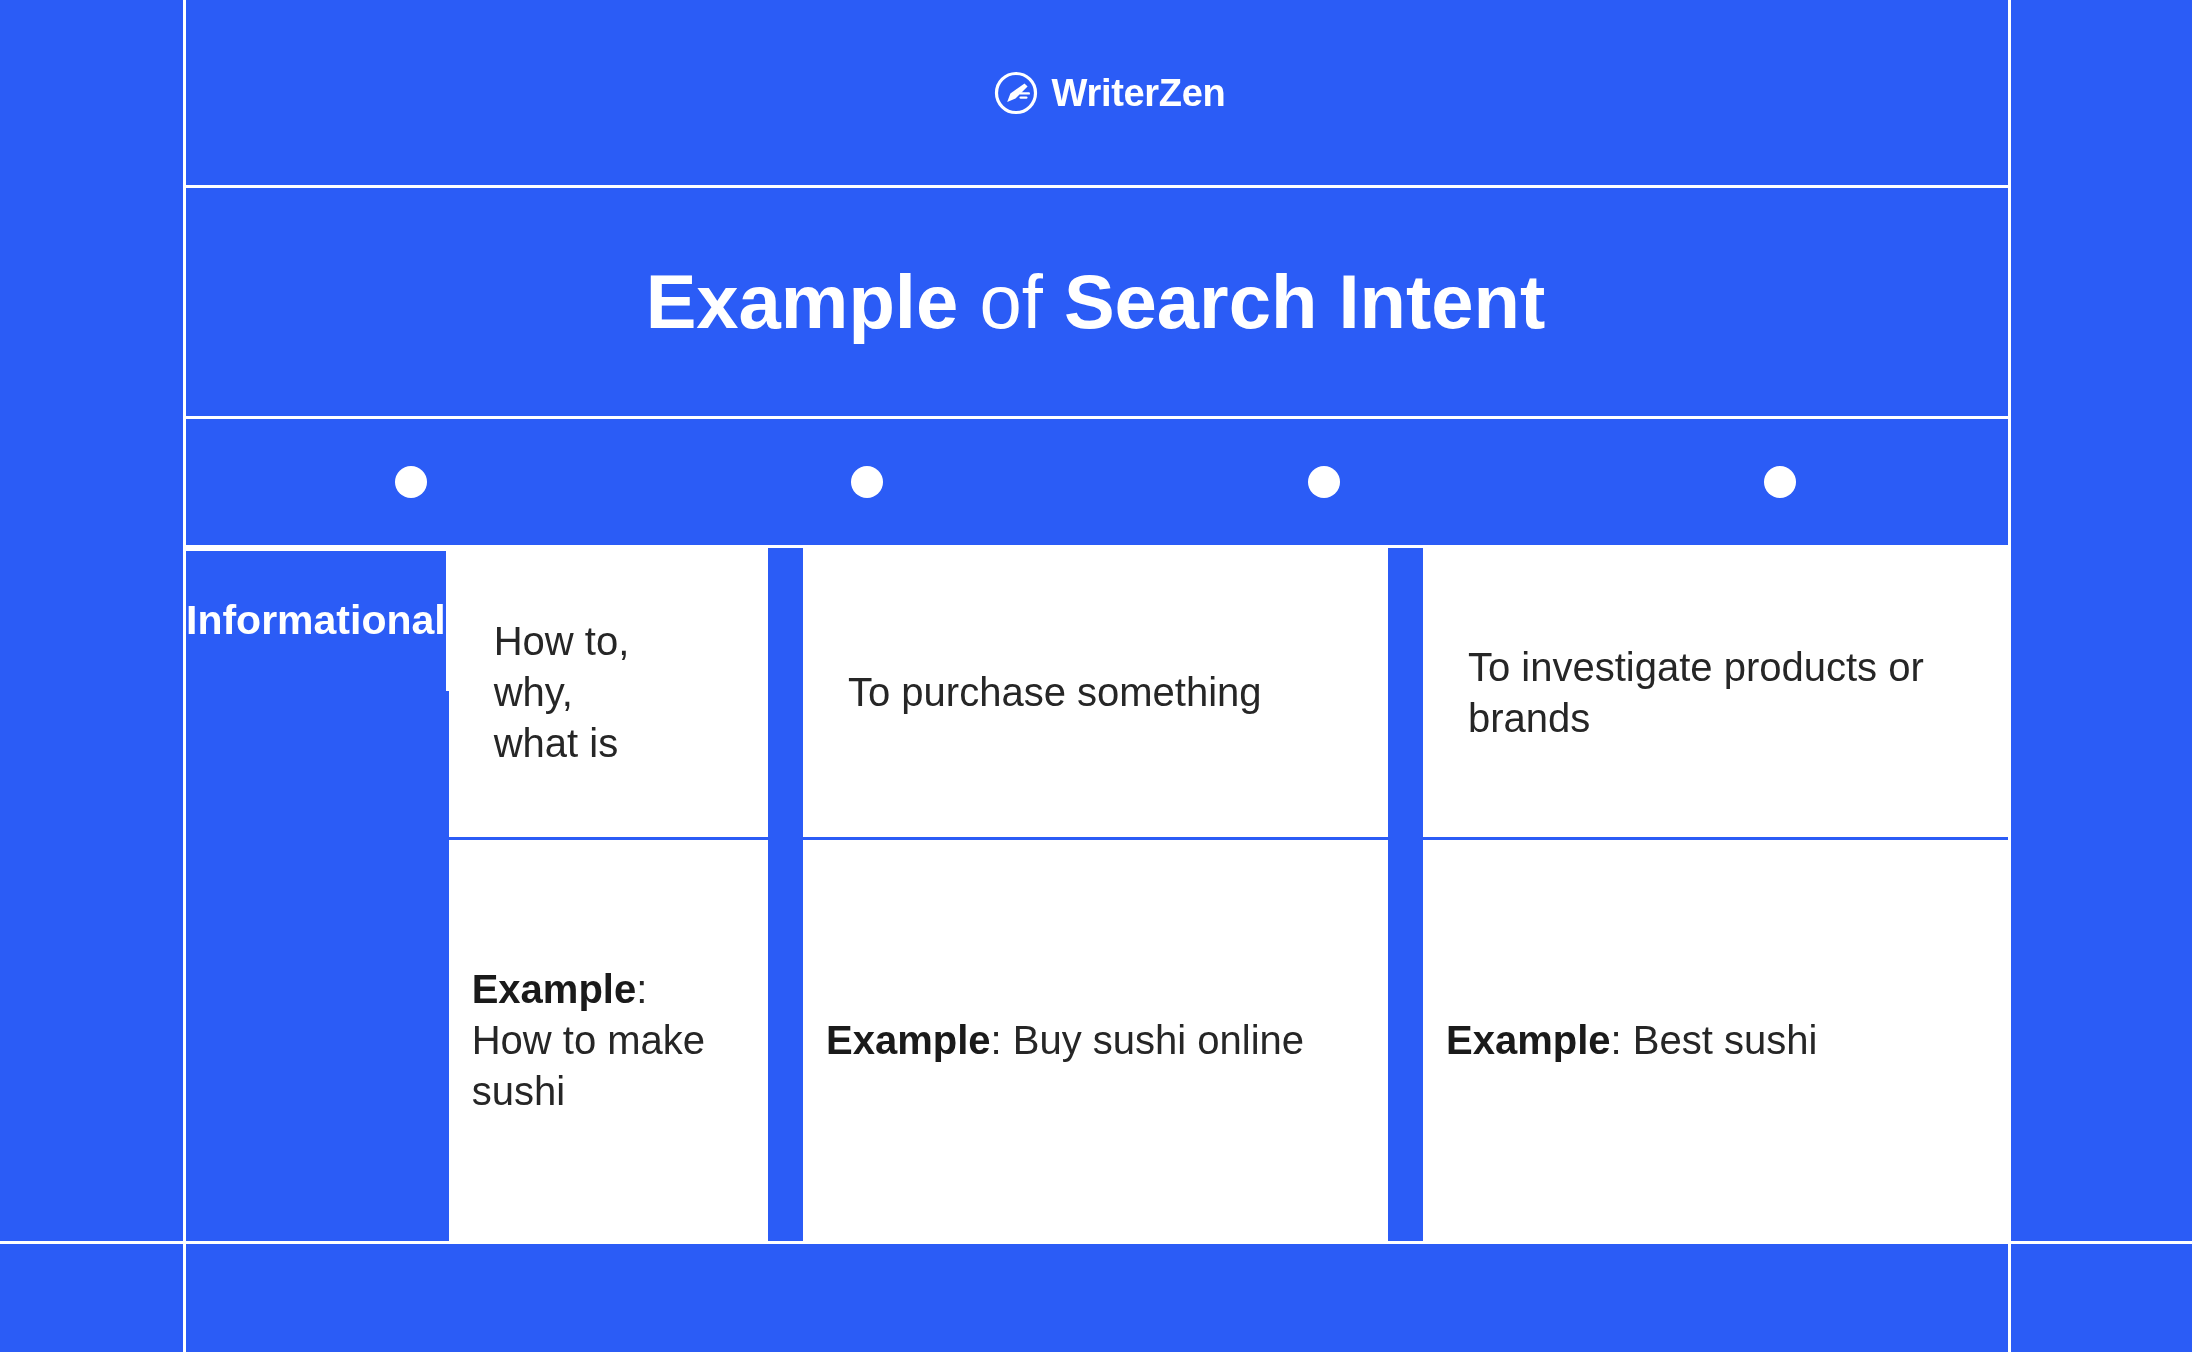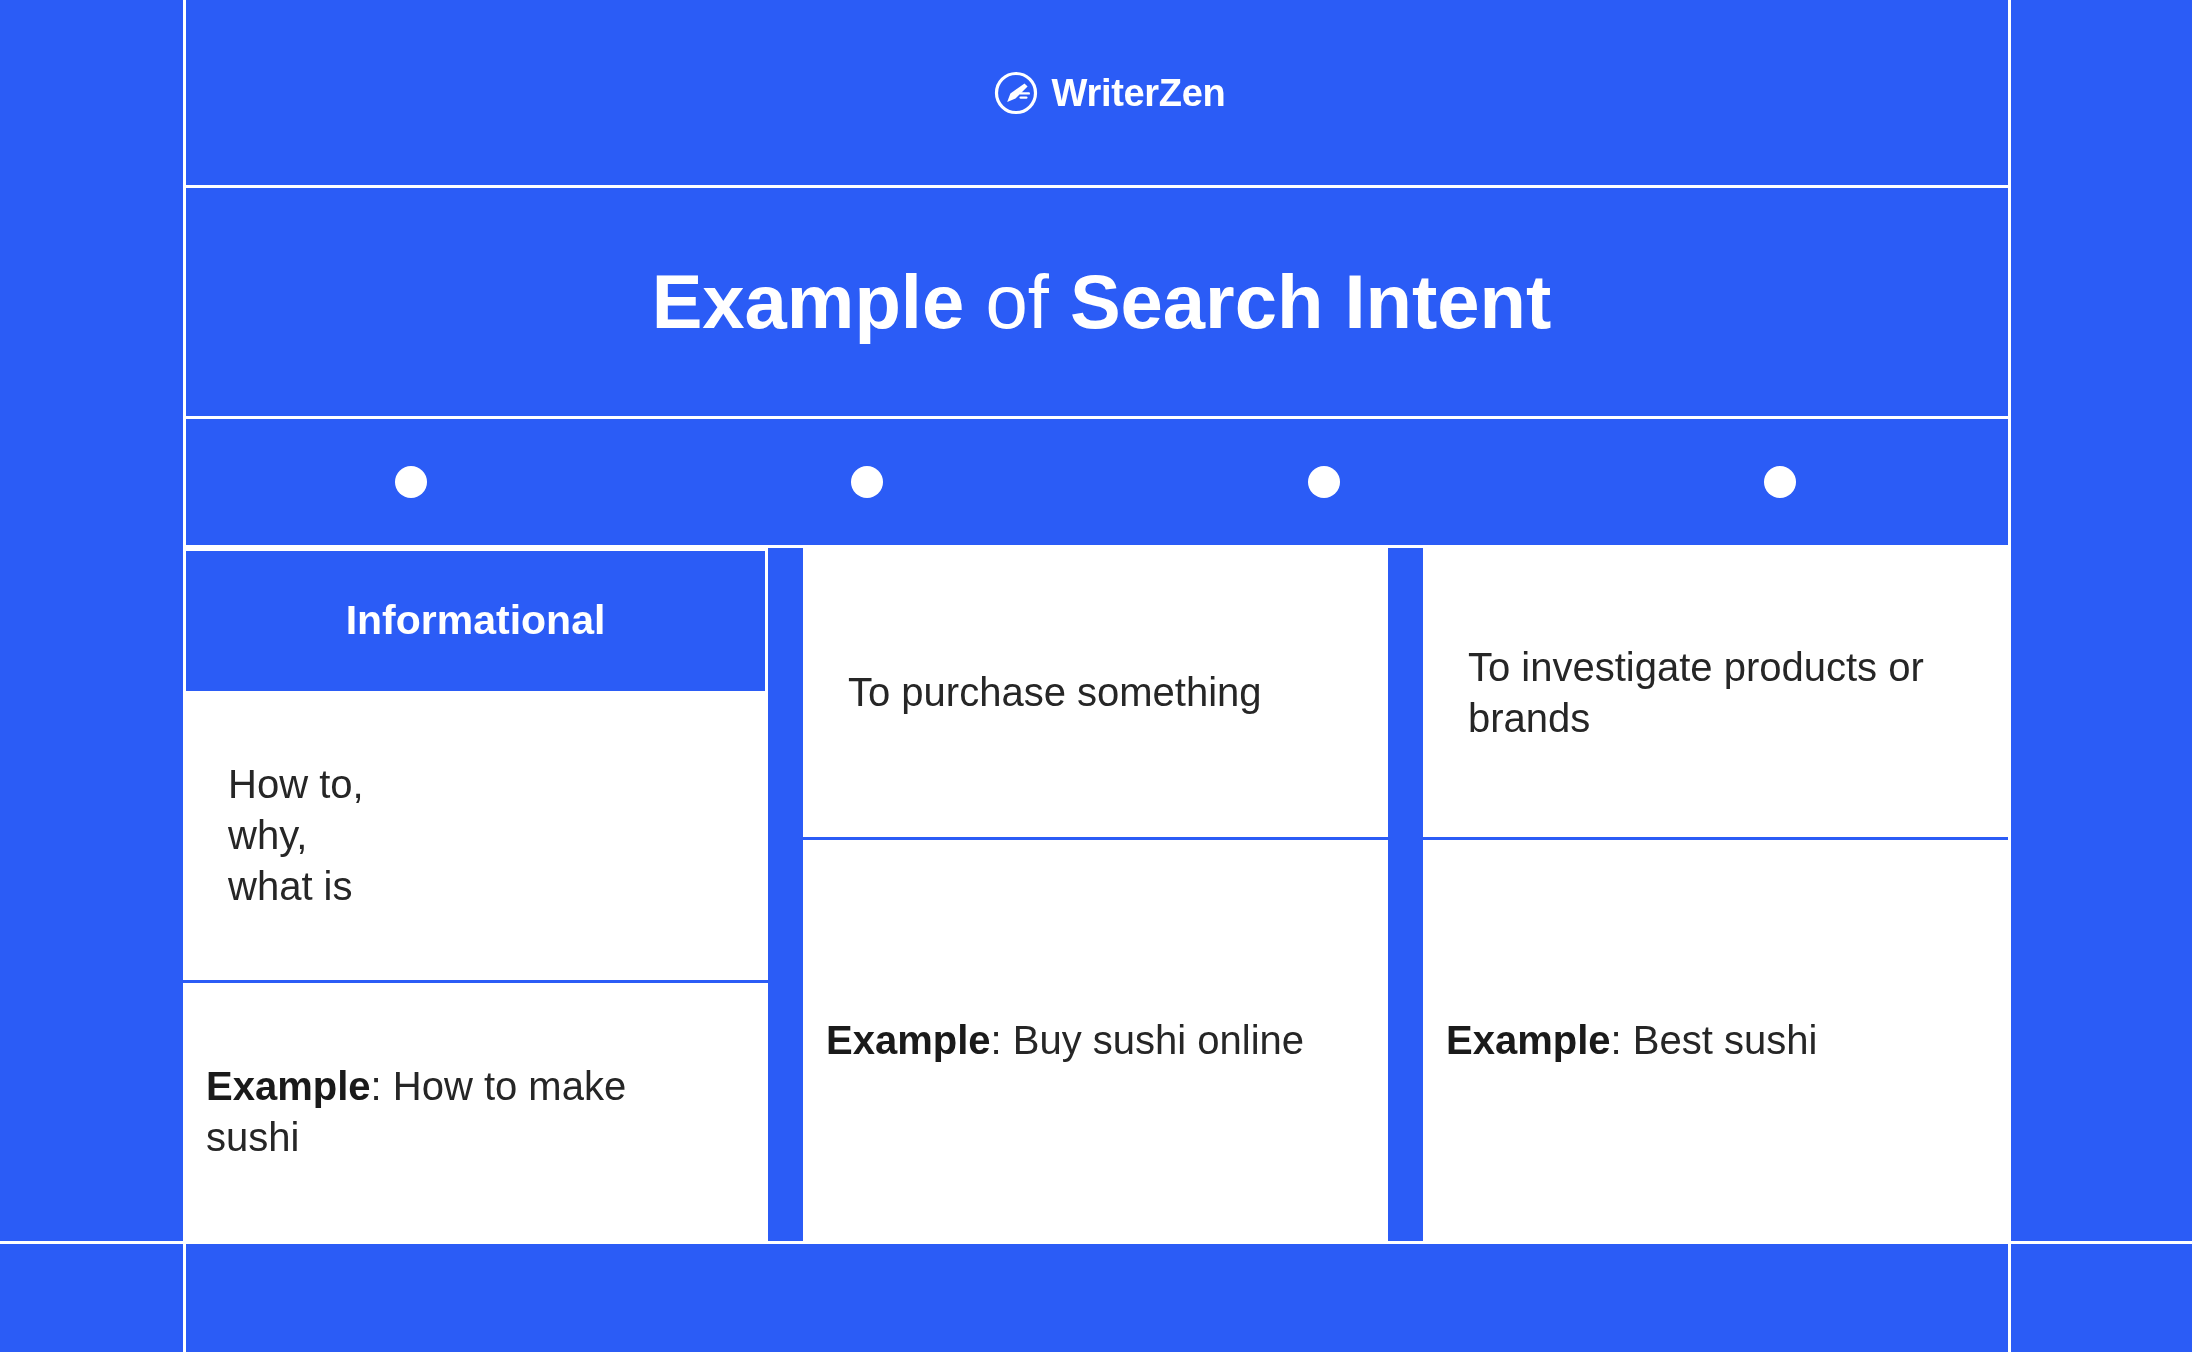--- a/index.html
+++ b/index.html
@@ -81,21 +81,20 @@
   
   .title-band {
     position: absolute;
     top: 188px;
     left: 183px;
     width: 1825px;
     height: 228px;
     display: flex;
     align-items: center;
     justify-content: center;
-    padding-left: 6px;
   }
   .title {
     color: #ffffff;
     font-size: 76px;
     line-height: 1.1;
     font-weight: 700;
     text-align: center;
     white-space: nowrap;
   }
   .title .light { font-weight: 400; }
@@ -129,21 +128,20 @@
     top: 548px;
     left: 183px;
     width: 1825px;
     height: 693px;
     display: flex;
     gap: 35px;
   }
   .col {
     flex: 1 1 0;
     display: flex;
-    flex-direction: column;
     min-width: 0;
   }
   .col-head {
     height: 143px;
     flex: 0 0 143px;
     border: 3px solid #ffffff;
     border-bottom: none;
     box-sizing: border-box;
     display: flex;
     align-items: center;

